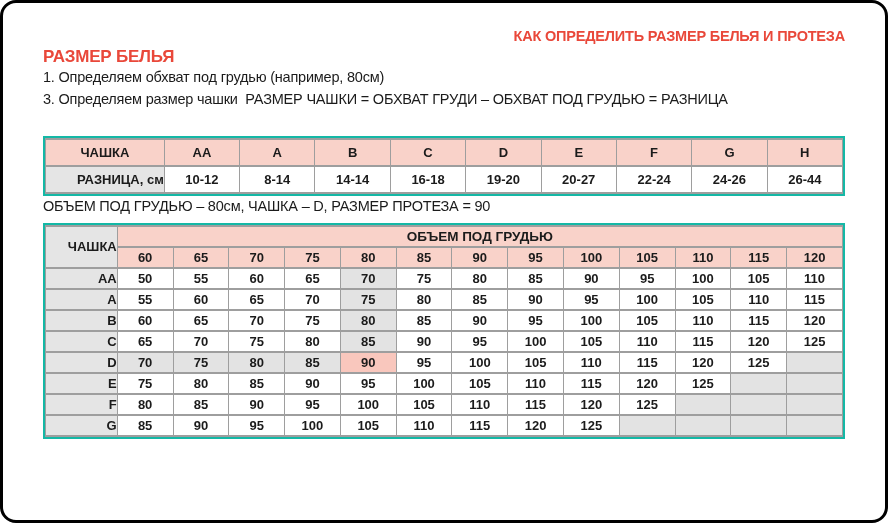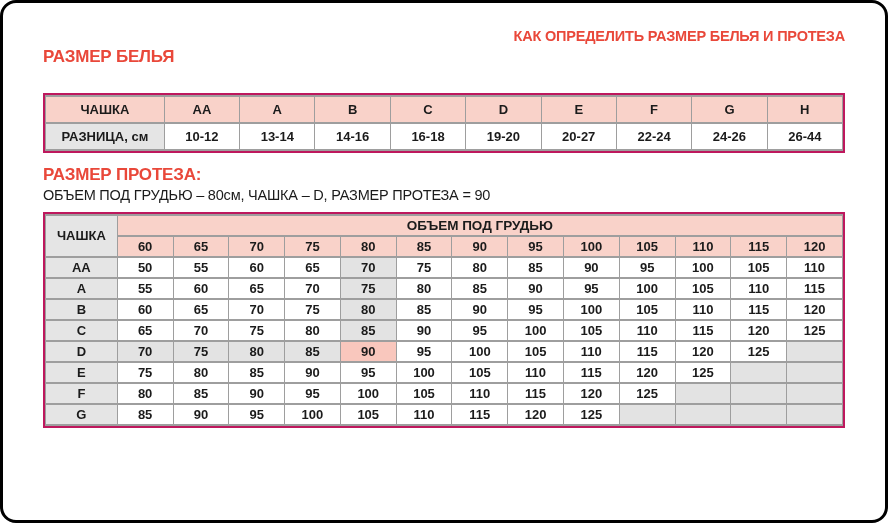--- a/index.html
+++ b/index.html
@@ -36,21 +36,21 @@
   .step, .example-line {
     font-size: 14.5px;
     line-height: 21.5px;
     letter-spacing: -0.2px;
     white-space: pre-wrap;
   }
   .example-line { font-weight: normal; }
 
   
   .tbl-frame {
-    border: 2px solid #be185d;
+    border: 2px solid #14b8a6;
     background: #fff;
   }
   .tbl-frame.first { margin-top: 26px; }
   .tbl-frame.second { margin-top: 5px; }
   table {
     width: 100%;
     border-collapse: collapse;
     table-layout: fixed;
   }
   th, td {
@@ -65,37 +65,39 @@
     overflow: hidden;
     white-space: nowrap;
   }
   
   .cup-table th, .cup-table td { height: 27px; }
   
   .size-chart th, .size-chart td { height: 21px; }
   .size-chart .band-th { height: 21px; font-size: 13.5px; margin-top: 10px; }
 
   .pink  { background: #f9d2c9 !important; }
-  .grayc { background: #e5e5e5 !important; }
+  .grayc { background: #e5e5e5 !important; text-align: right; }
   .trace { background: #e3e3e3 !important; }
   .target{ background: #f9c7bd !important; }
   .empty { background: #e3e3e3 !important; }
 
   .mt-heading { margin-top: 12px; }
 </style>
 </head>
 <body>
 
 <div class="page">
 
   <div class="doc-title">КАК ОПРЕДЕЛИТЬ РАЗМЕР БЕЛЬЯ И ПРОТЕЗА</div>
 
   <div class="section-heading">РАЗМЕР БЕЛЬЯ</div>
 
   <div>
+    <div class="step">1. Определяем обхват под грудью (например, 80см)</div>
+    <div class="step">3. Определяем размер чашки  РАЗМЕР ЧАШКИ = ОБХВАТ ГРУДИ – ОБХВАТ ПОД ГРУДЬЮ = РАЗНИЦА</div>
   </div>
 
   <div class="tbl-frame first">
     <table class="cup-table">
       <colgroup>
         <col style="width:14.9%">
       </colgroup>
       <tbody>
           <tr>
             <th class="pink">ЧАШКА</th>
@@ -105,34 +107,33 @@
             <th class="pink">C</th>
             <th class="pink">D</th>
             <th class="pink">E</th>
             <th class="pink">F</th>
             <th class="pink">G</th>
             <th class="pink">H</th>
           </tr>
           <tr>
             <th class="grayc">РАЗНИЦА, см</th>
             <td>10-12</td>
-            <td>13-14</td>
-            <td>14-16</td>
+            <td>8-14</td>
+            <td>14-14</td>
             <td>16-18</td>
             <td>19-20</td>
             <td>20-27</td>
             <td>22-24</td>
             <td>24-26</td>
             <td>26-44</td>
           </tr>
         </tbody>
     </table>
   </div>
 
-  <div class="section-heading mt-heading">РАЗМЕР ПРОТЕЗА:</div>
 
   <div class="example-line">ОБЪЕМ ПОД ГРУДЬЮ – 80см, ЧАШКА – D, РАЗМЕР ПРОТЕЗА = 90</div>
 
   <div class="tbl-frame second">
     <table class="size-chart">
       <colgroup>
         <col style="width:9%">
       </colgroup>
       <tbody>
           <tr>

